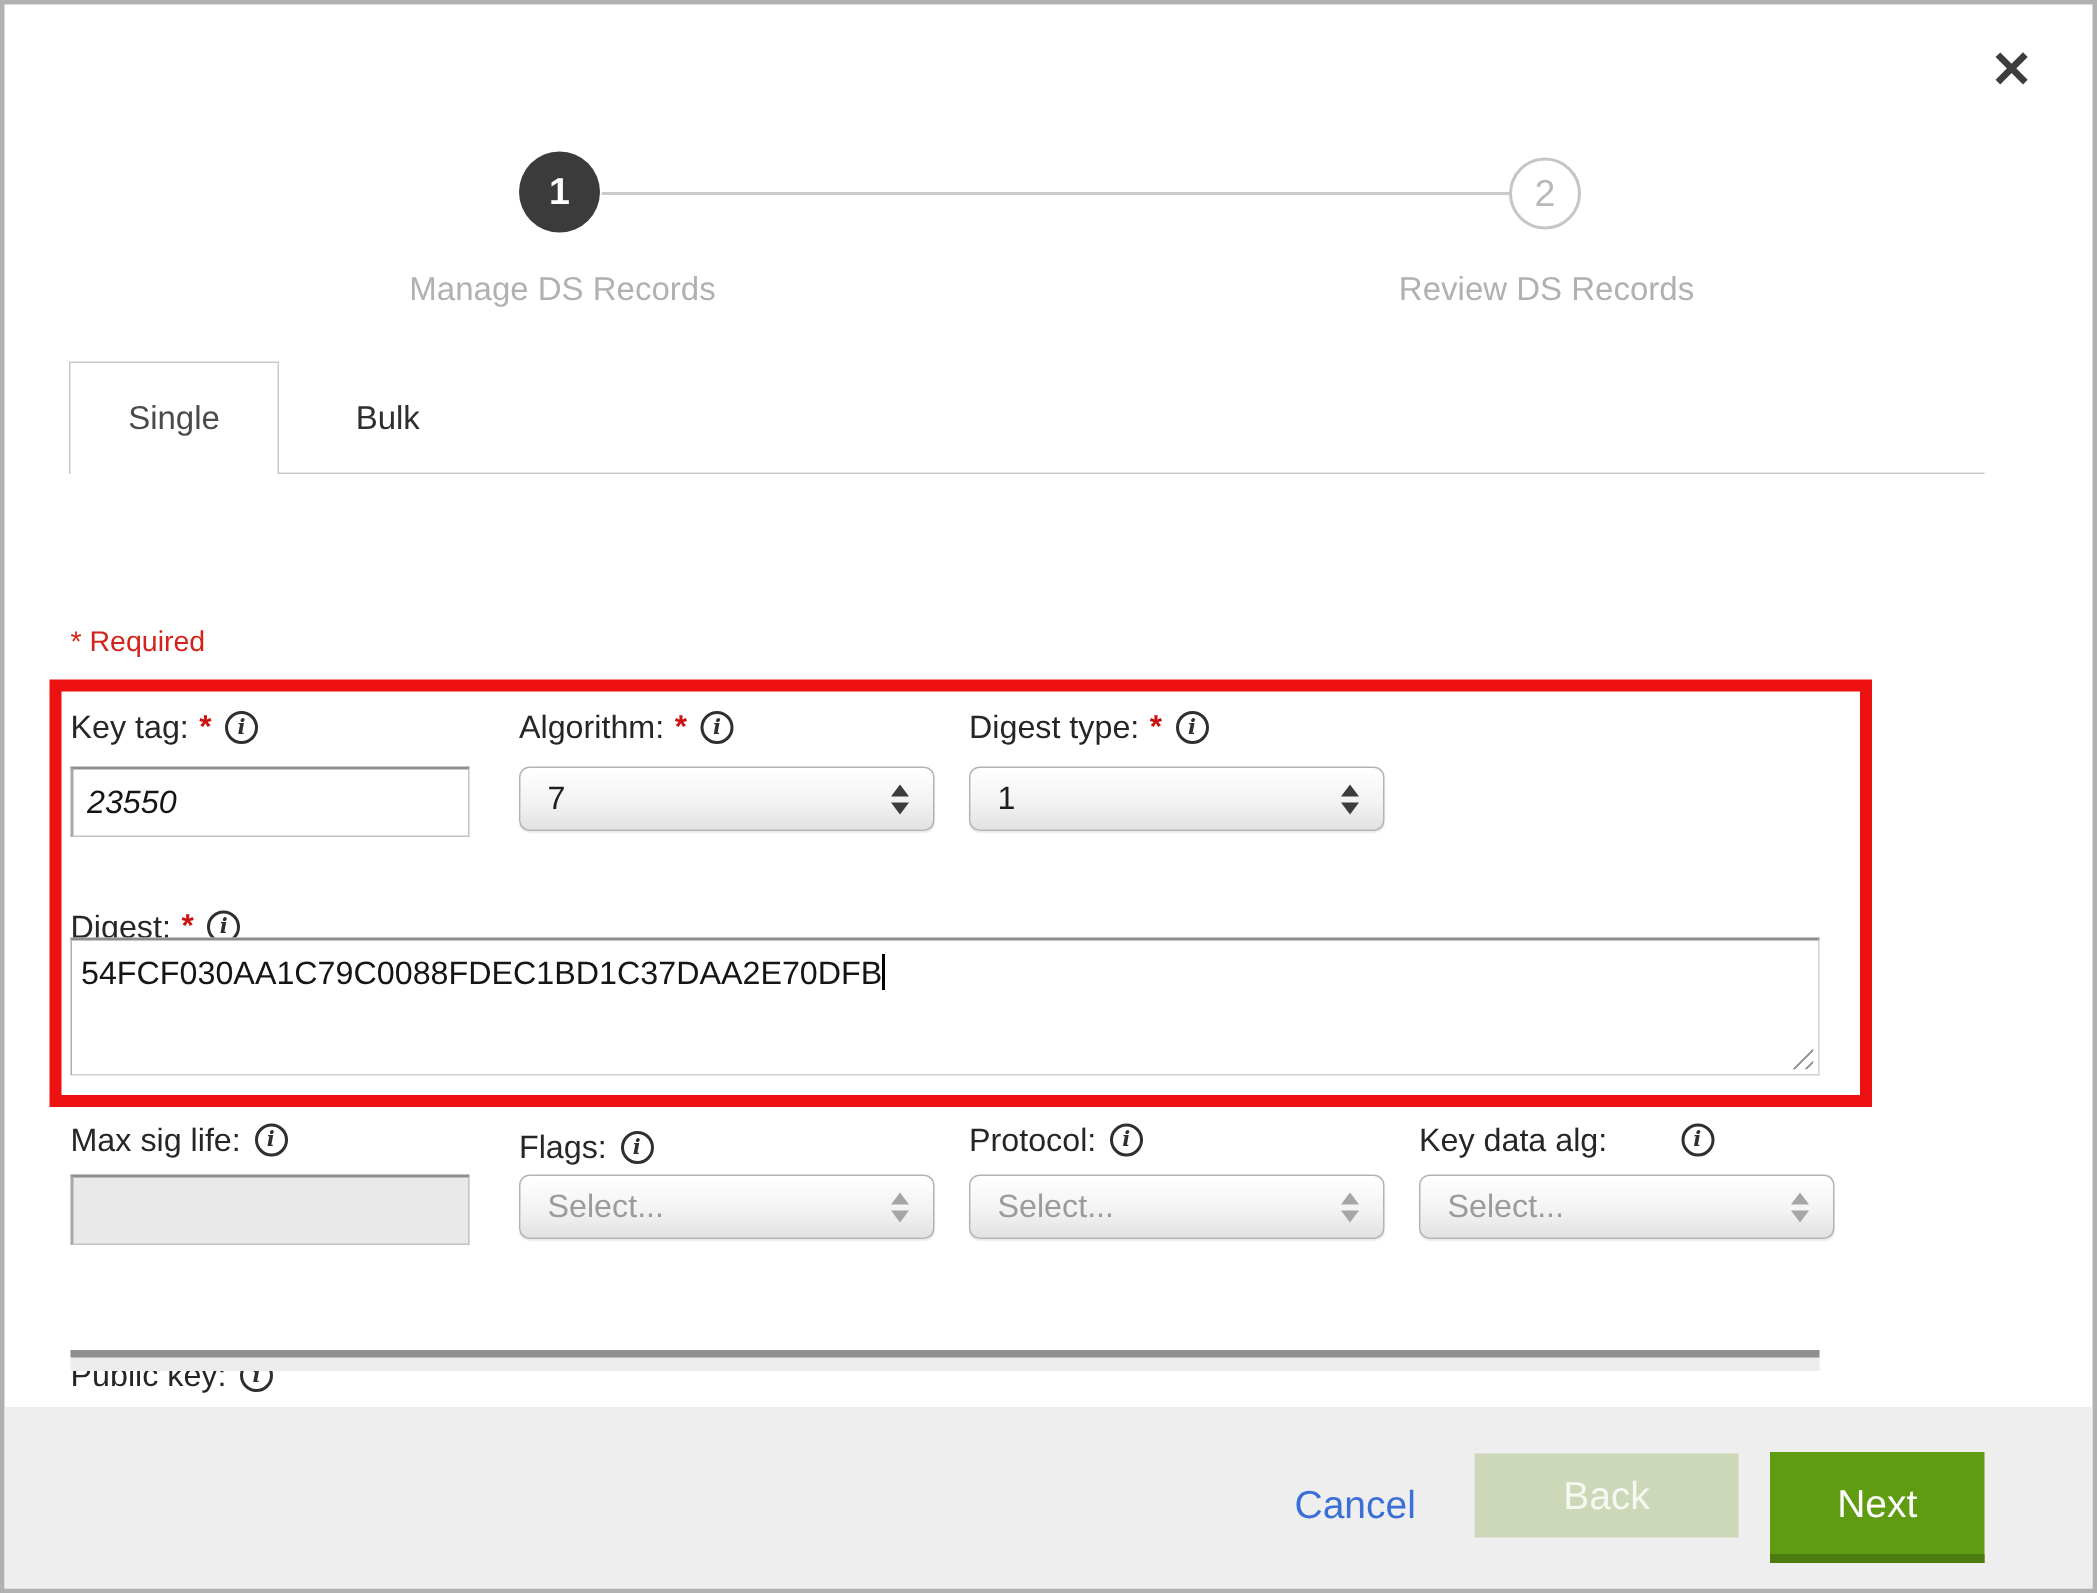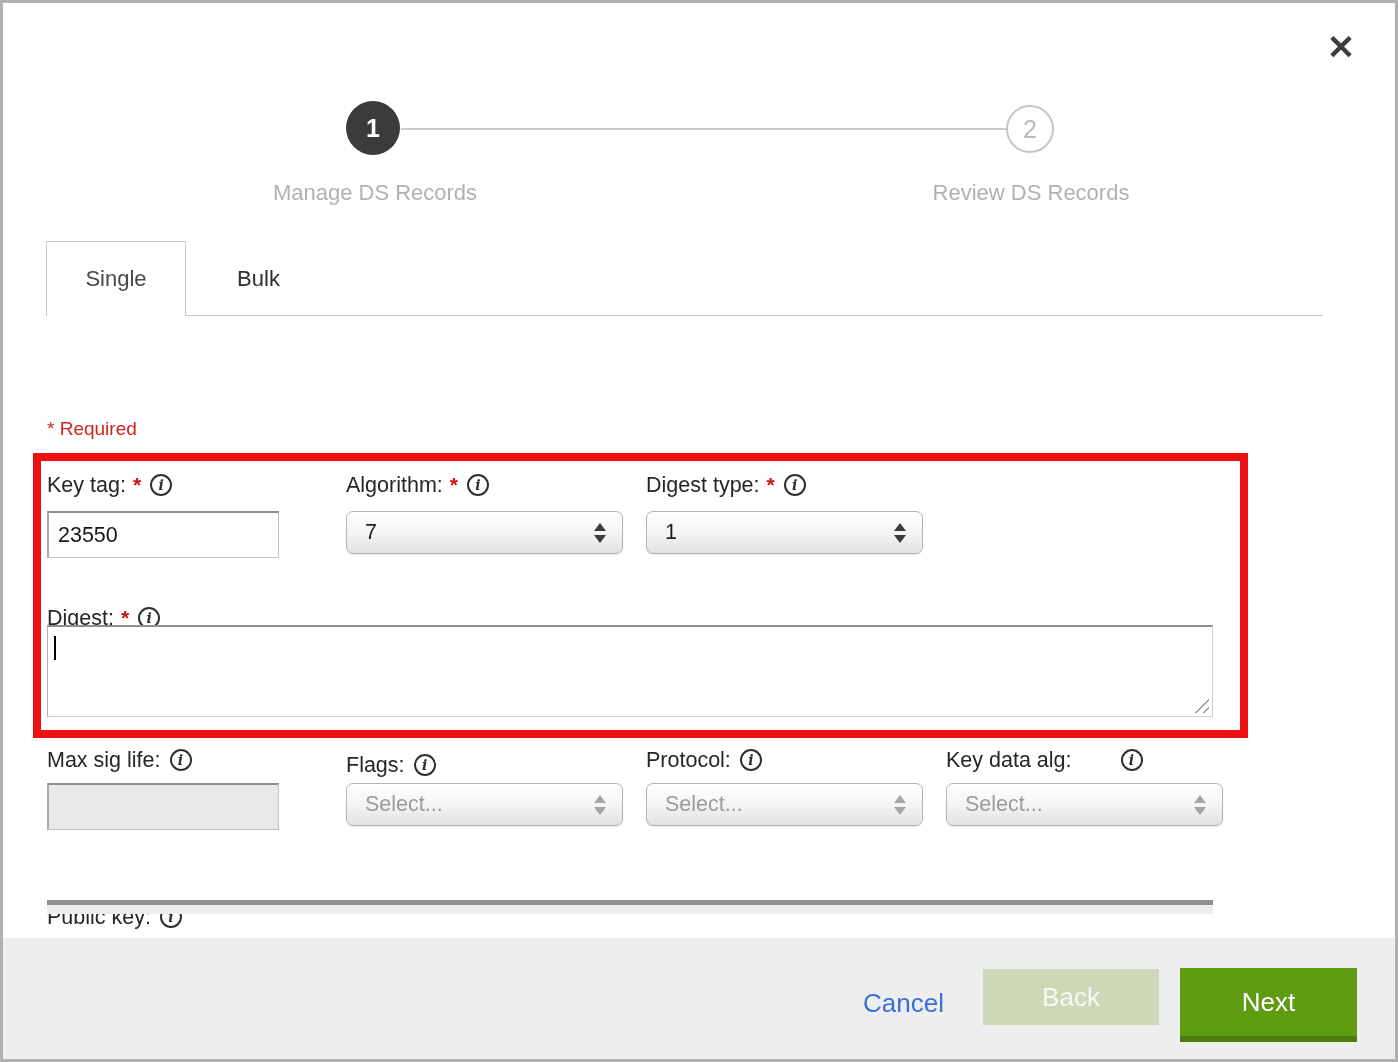--- a/index.html
+++ b/index.html
@@ -50,25 +50,25 @@
   .field-label { position:absolute; height:28px; display:flex; align-items:center; font-size:21.5px; color:#262626; }
   .field-label .req { color:#cc1111; font-weight:bold; margin-left:7px; font-size:21px; }
   .info-icon {
     width:22px; height:22px; border:2.5px solid #2f2f2f; border-radius:50%;
     display:inline-flex; align-items:center; justify-content:center; margin-left:9px; flex:none;
   }
   .info-i { font-family:"DejaVu Serif", serif; font-style:italic; font-weight:bold; font-size:14px; color:#2f2f2f; line-height:1; }
 
   
   .text-input {
-    position:absolute; width:232px; height:47px;
+    position:absolute; width:266px; height:47px;
     border-top:2px solid #8e8e8e; border-left:2px solid #a9a9a9;
     border-right:1px solid #c3c3c3; border-bottom:1px solid #c3c3c3;
     background:#fff; font-family:"Liberation Sans", sans-serif;
-    font-size:21.5px; color:#151515; padding:0 9px; outline:none;
+    font-size:21.5px; color:#151515; padding:0 9px; outline:none;font-style:italic;
   }
   .text-input.disabled { background:#e9e9e9; }
 
   
   .select {
     position:absolute; width:277px; height:43px; border-radius:7px;
     border:1px solid #b3b3b3;
     background:linear-gradient(#ffffff, #f3f3f3 55%, #e2e2e2);
     box-shadow:0 1px 1px rgba(0,0,0,0.08);
     display:flex; align-items:center; cursor:pointer;
@@ -106,21 +106,21 @@
   .cancel-link {
     position:absolute; left:860px; top:985px; font-size:26px; color:#3a6fd8;
     background:none; border:none; cursor:pointer; font-family:"Liberation Sans", sans-serif;
   }
   .back-btn {
     position:absolute; left:980px; top:966px; width:176px; height:56px;
     background:#ccd8b8; color:#f7f8f2; border:none; font-size:26px;
     font-family:"Liberation Sans", sans-serif;
   }
   .next-btn {
-    position:absolute; left:1177px; top:965px; width:177px; height:74px;
+    position:absolute; left:1177px; top:965px; width:143px; height:74px;
     background:#609c12; border:none; border-bottom:6px solid #4c7c10;
     color:#ffffff; font-size:26px; cursor:pointer;
     font-family:"Liberation Sans", sans-serif;
   }
 </style>
 </head>
 <body>
 
 <div class="screen">
 
@@ -179,21 +179,21 @@
   </div>
 
   <div class="field-label" style="left:44px; top:585px;margin-top:16px;">
     <span>Digest:</span>
     <span class="req">*</span>
     <span class="info-icon">
         <span class="info-i">i</span>
       </span>
   </div>
   <div class="textarea-box">
-    <span class="caret"></span>
+    <span>54FCF030AA1C79C0088FDEC1BD1C37DAA2E70DFB</span><span class="caret"></span>
     <span class="resize-handle"></span>
   </div>
 
   <div class="field-label" style="left:44px; top:743px;">
     <span>Max sig life:</span>
     <span class="info-icon">
         <span class="info-i">i</span>
       </span>
   </div>
   <div class="field-label" style="left:343px; top:748px;">

